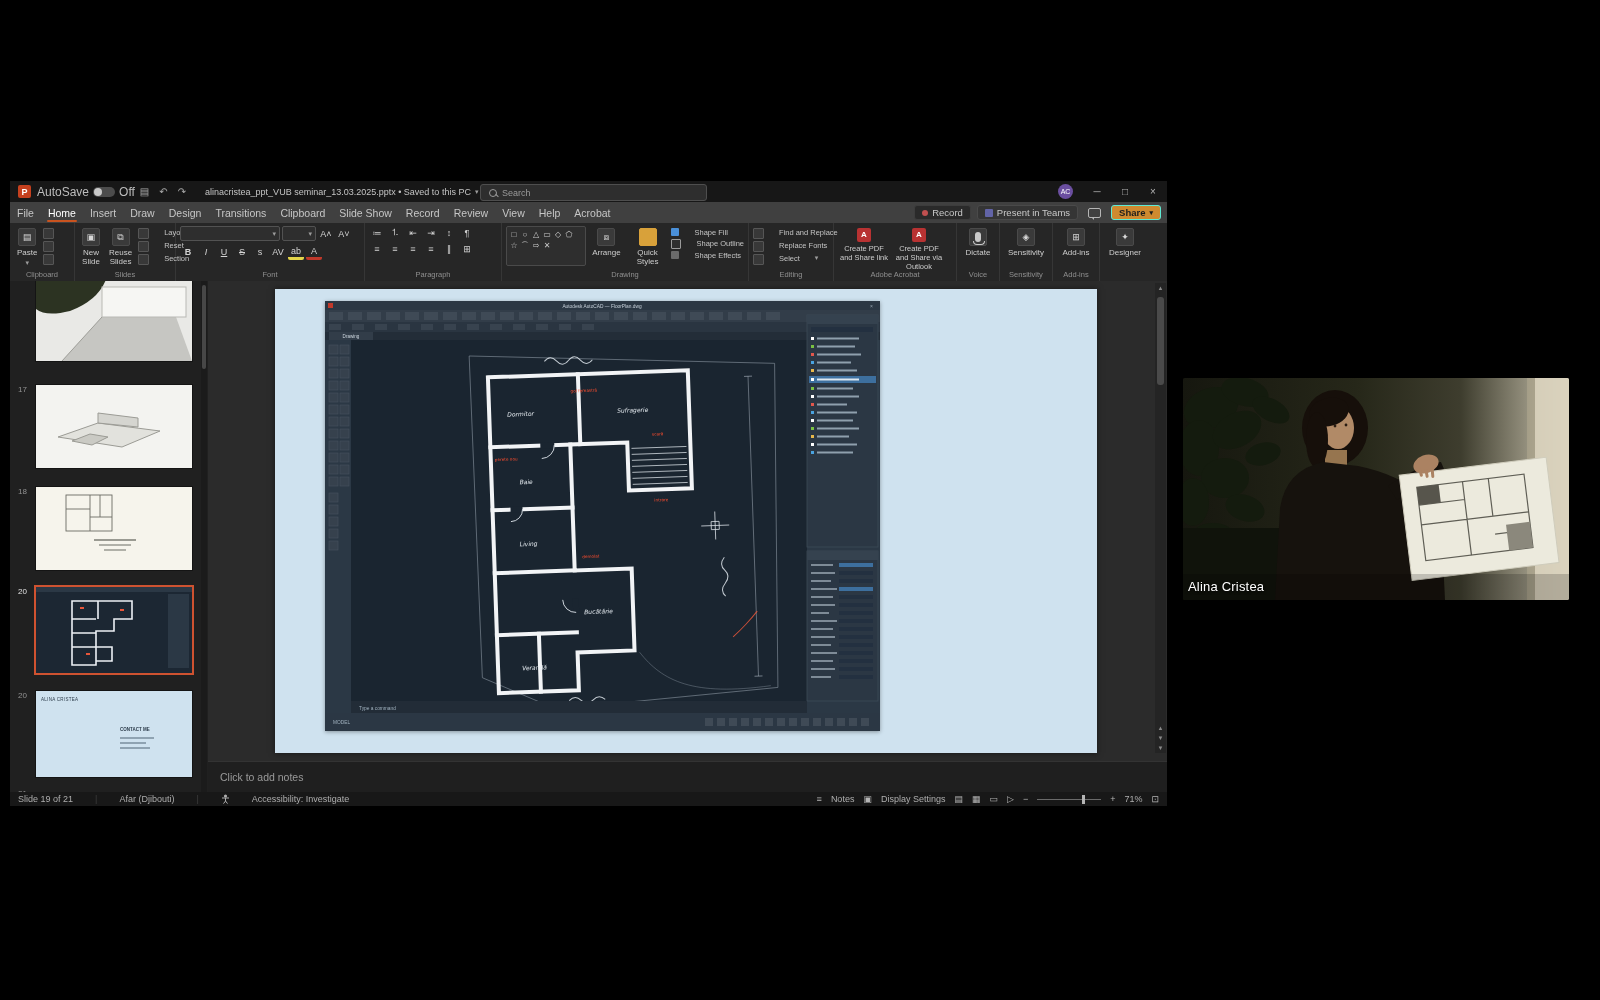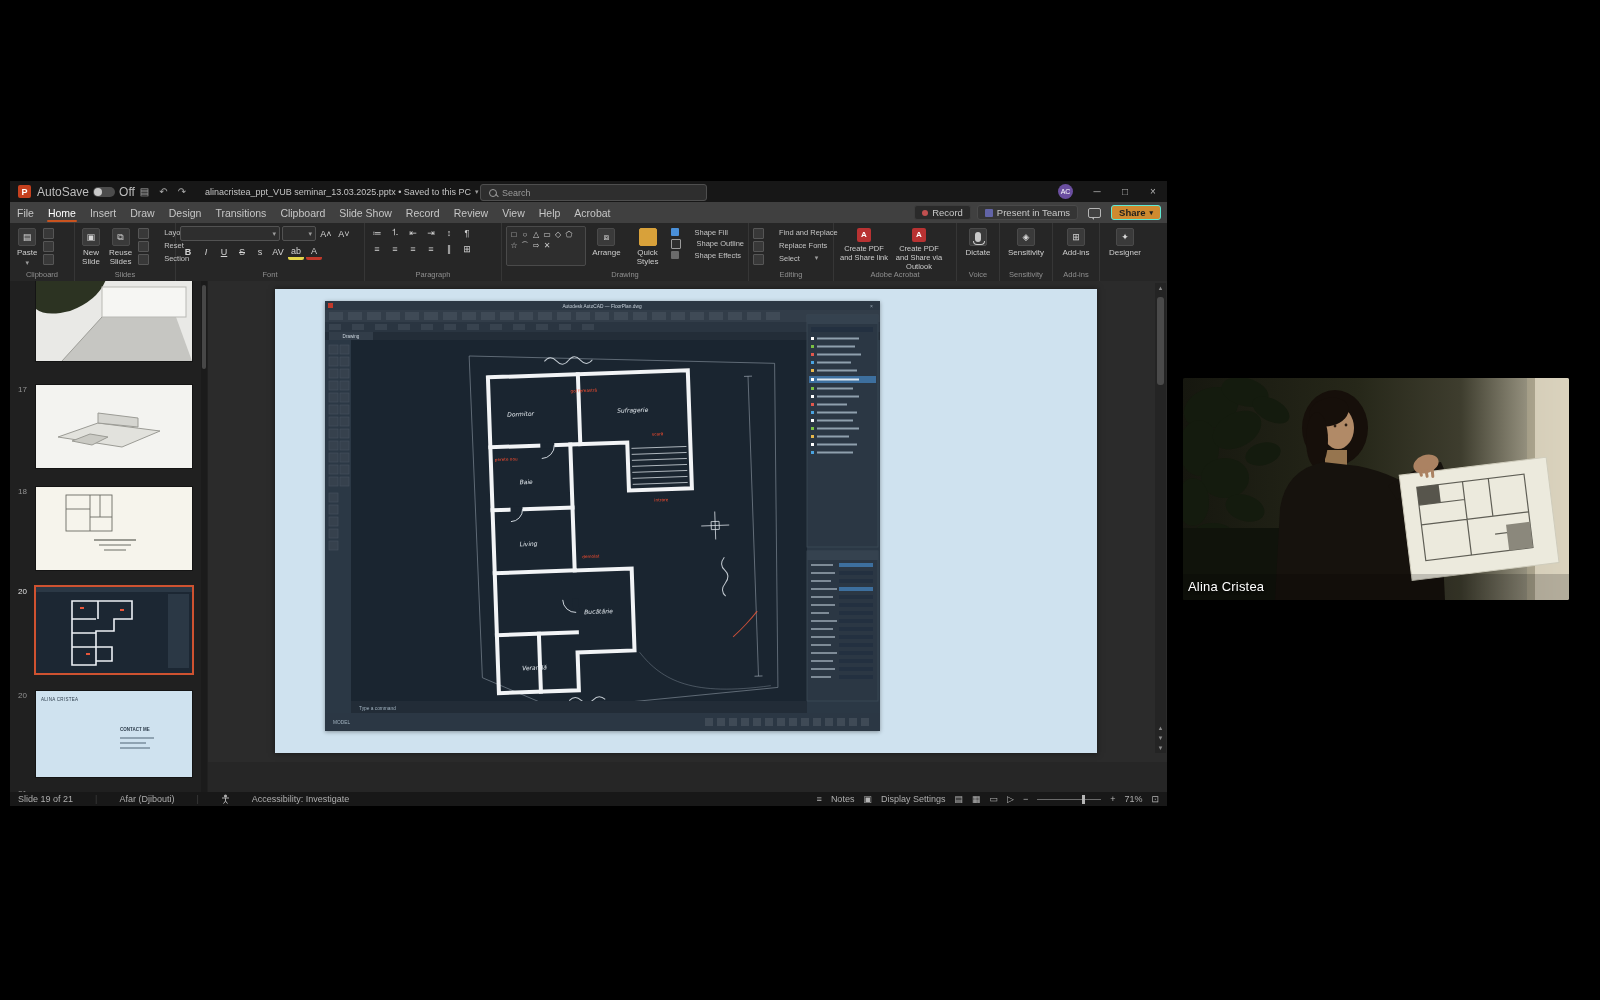--- a/index.html
+++ b/index.html
@@ -716,20 +716,23 @@
           <div class="vscroll">
             <span class="sarr">▲</span>
             <div class="vthumb"></div>
             <div class="vsp"></div>
             <span class="sarr">▲</span>
             <span class="sarr">▼</span>
             <span class="sarr">▼</span>
           </div>
         </div>
 
+        <div class="notesbar">
+          <span>Click to add notes</span>
+        </div>
       </div>
     </div>
 
     <div class="statusbar">
       <div class="sb-left">
         <span>Slide 19 of 21</span>
         <span class="sbdiv">|</span>
         <span>Afar (Djibouti)</span>
         <span class="sbdiv">|</span>
         <svg width="9" height="10" viewBox="0 0 9 10">

